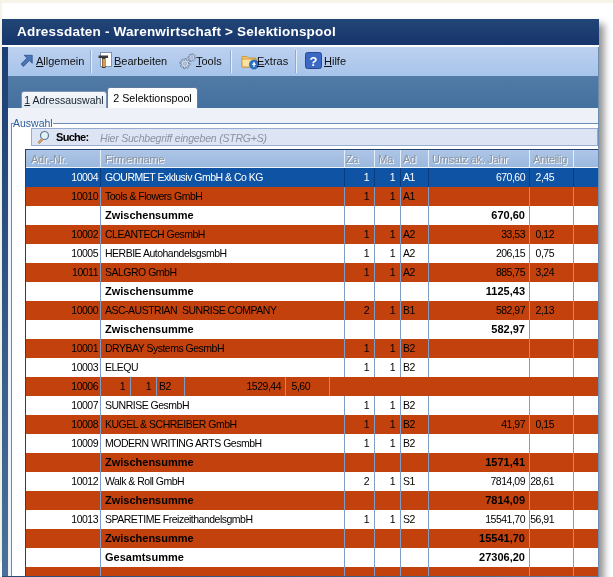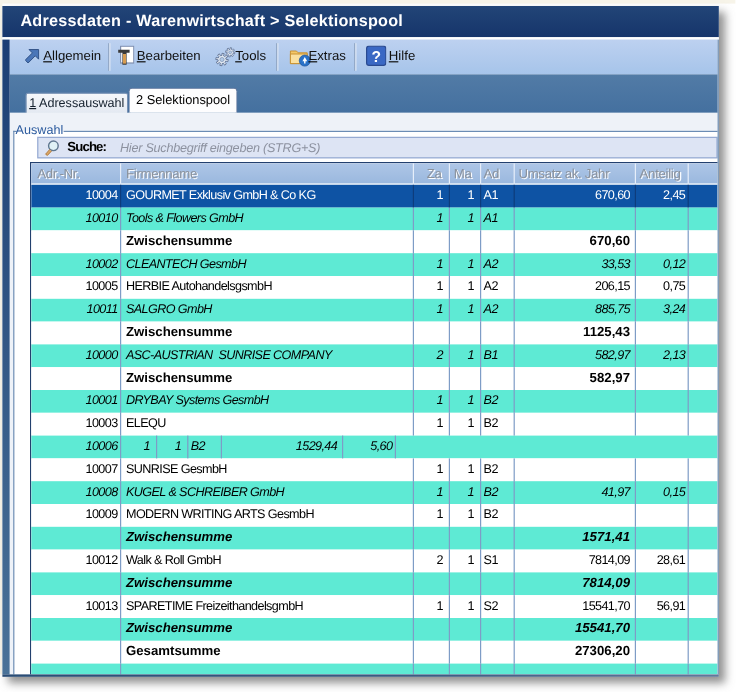--- a/index.html
+++ b/index.html
@@ -1,20 +1,20 @@
 <!DOCTYPE html>
 <html><head>
 <meta charset="utf-8">
 <style>
 * { margin:0; padding:0; box-sizing:border-box; }
 html,body { width:613px; height:577px; background:#fff; font-family:"Liberation Sans", sans-serif; overflow:hidden; }
 #stage { position:relative; width:613px; height:577px; background:#fff; }
 #topstrip { position:absolute; left:0; top:0; width:613px; height:3px; background:#f7f4e9; }
 #leftstrip { position:absolute; left:0; top:0; width:2px; height:562px; background:#f7f4e9; }
-#win { position:absolute; left:2px; top:5px; width:597px; height:559px; background:#eef2f8; box-shadow:5px 5px 7px rgba(110,110,110,0.75); }
+#win { position:absolute; left:2px; top:19px; width:597px; height:559px; background:#eef2f8; box-shadow:5px 5px 7px rgba(110,110,110,0.75); }
 #title { position:absolute; left:0; top:0; width:597px; height:26px; background:linear-gradient(#224577,#16356b); color:#fff; font-size:13.5px; font-weight:bold; line-height:26px; padding-left:15px; letter-spacing:0.2px; }
 #whiteline { position:absolute; left:0; top:26px; width:597px; height:2px; background:#fdfeff; }
 #leftborder { position:absolute; left:0; top:28px; width:6px; height:529px; background:linear-gradient(#1c3e74,#4a7298); }
 #rightborder { position:absolute; left:596px; top:28px; width:1px; height:529px; background:#6c8cb0; }
 #bottomborder { position:absolute; left:0; top:557px; width:597px; height:2px; background:linear-gradient(90deg,#2a4c74,#3d5c82 60%,#62789a); }
 #toolbar { position:absolute; left:6px; top:28px; width:590px; height:29px; background:linear-gradient(#bdd1f0,#a6c4ea); }
 .tbtxt { position:absolute; top:8px; font-size:11px; color:#111; }
 .tbtxt u { text-decoration:underline; }
 .tbsep { position:absolute; top:3px; width:1px; height:23px; background:#93a9c8; box-shadow:1px 0 0 #e8eef8; }
 .tbicon { position:absolute; }
@@ -35,31 +35,31 @@
 
 #tbl { position:absolute; left:17px; top:41px; width:573px; height:427px; border-left:1px solid #23406e; border-top:1px solid #23406e; background:#fff; overflow:hidden; }
 .row { display:flex; width:572px; height:19px; font-size:10.5px; letter-spacing:-0.5px; }
 .row div { flex:none; padding-top:3px; border-right:1px solid #7e9cc6; overflow:hidden; white-space:nowrap; }
 .c0 { width:75px; text-align:right; padding-right:2px; }
 .c1 { width:244px; padding-left:4px; }
 .c2 { width:30px; text-align:right; padding-right:5px; }
 .c3 { width:26px; text-align:right; padding-right:5px; }
 .c4 { width:28px; padding-left:2px; }
 .c5 { width:101px; text-align:right; padding-right:4px; }
-.c6 { width:44px; text-align:right; padding-right:2px; }
+.c6 { width:44px; text-align:right; padding-right:19px; }
 .c7 { width:24px; border-right:none !important; }
 #hdr { background:linear-gradient(#aec6e7,#9ab8de); color:#8b929c; text-shadow:1px 1px 0 #fafcff; height:18px; font-size:11px; letter-spacing:-0.25px; border-bottom:1px solid #eef4fb; }
 #hdr div { border-right:1px solid #e6eefa; }
 #hdr .c0 { text-align:left; padding-left:5px; }
-#hdr .c2 { text-align:right; padding-right:6px; }
+#hdr .c2 { text-align:right; padding-right:16px; }
 #hdr .c3 { text-align:right; padding-right:7px; }
 #hdr .c4 { text-align:right; padding-right:24px; }
 #hdr .c5 { text-align:left; padding-left:3px; }
 #hdr .c6 { text-align:left; padding-left:3px; }
-.rb { background:#5eead4;font-style:italic; }
+.rb { background:#c2410c; }
 .rw { background:#ffffff; }
 .sel { background:#0e53a4; color:#fff; }
 .sel div { border-right-color:#0d3c7c; }
 .sum { font-weight:bold; font-size:11px; letter-spacing:0; }
 #filler { width:572px; height:9px; }
 </style>
 </head>
 <body>
 <div id="stage">
   <div id="topstrip"></div>

